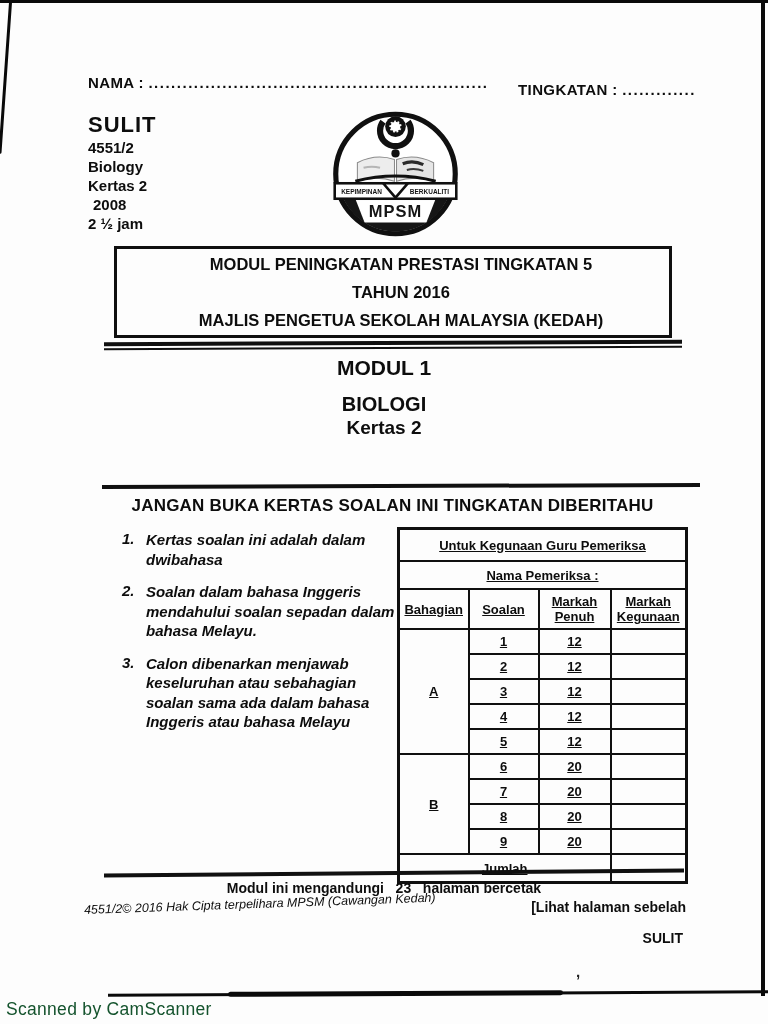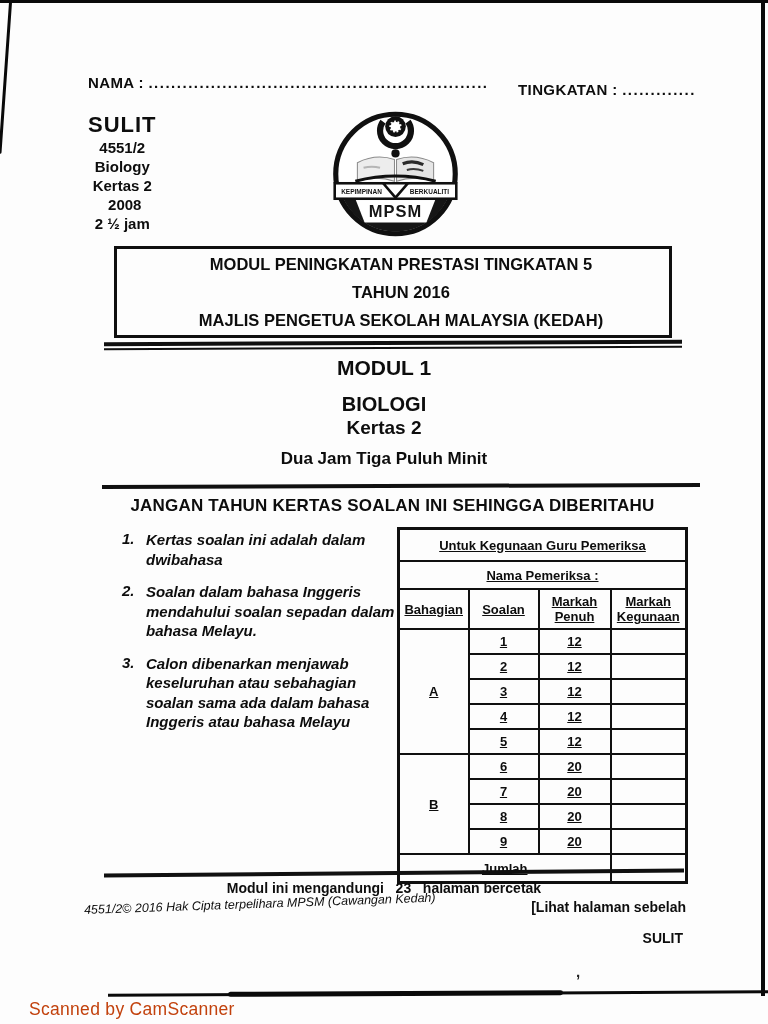--- a/index.html
+++ b/index.html
@@ -6,21 +6,21 @@
   #page{position:relative;width:768px;height:1024px;background:#fdfdfd;overflow:hidden;
         font-family:"Liberation Sans",sans-serif;color:#0d0d0d;}
   .abs{position:absolute;}
   
   .edge{background:#0a0a0a;}
   
   .fill-label{font-size:15px;font-weight:bold;letter-spacing:.4px;}
   .dots{font-size:15px;font-weight:bold;letter-spacing:1.5px;}
   
   .sulit-top{font-size:22px;font-weight:900;letter-spacing:1px;}
-  .info-line{font-size:15px;font-weight:bold;line-height:19px;text-align:center;}
+  .info-line{font-size:15px;font-weight:bold;line-height:19px;}
   .info-indent{margin-left:5px;}
   
   .title-box{border:3px solid #101010;display:flex;flex-direction:column;justify-content:center;
              align-items:center;gap:9px;text-align:center;}
   .title-line{font-size:16.5px;font-weight:800;margin-left:16px;}
   
   .center-line{left:0;width:768px;text-align:center;}
   .rule{background:#101010;}
   .warning{font-size:17px;font-weight:800;text-align:center;letter-spacing:.2px;}
   
@@ -35,21 +35,21 @@
   td.t-title{height:28px;font-size:13.5px;}
   td.t-nama{height:24px;text-align:left;padding-left:6px;}
   tr.t-head td{height:36px;line-height:15px;}
   tr.t-row td{height:21px;}
   td.t-total{height:24px;}
   td.sec{font-size:14px;}
   
   .pages-note{font-size:14px;font-weight:800;text-align:center;white-space:pre;}
   .copyright{font-size:12.5px;font-style:italic;transform:rotate(-2deg);transform-origin:left center;}
   .f-bold{font-size:14px;font-weight:800;}
-  .camscanner{font-size:17.5px;color:#c2410c;letter-spacing:.3px;margin-left:23px;}
+  .camscanner{font-size:17.5px;color:#14532d;letter-spacing:.3px;}
   .ink{font-size:15px;font-weight:bold;color:#222;}
 </style>
 </head>
 <body>
 
 <div id="page">
 
   <div class="abs edge" style="left:0;top:0;width:768px;height:3px;"></div>
   <div class="abs edge" style="left:4px;top:-6px;width:3px;height:160px;transform:rotate(4deg);border-radius:2px;"></div>
   <div class="abs edge" style="left:761px;top:0;width:4px;height:996px;"></div>
@@ -115,24 +115,23 @@
     <div class="title-line">TAHUN 2016</div>
     <div class="title-line">MAJLIS PENGETUA SEKOLAH MALAYSIA (KEDAH)</div>
   </div>
 
   <div class="abs rule" style="left:104px;top:341px;width:578px;height:4px;transform:rotate(-0.25deg);"></div>
   <div class="abs rule" style="left:104px;top:347px;width:578px;height:1.5px;transform:rotate(-0.25deg);"></div>
 
   <div class="abs center-line" style="top:356px;font-size:21px;font-weight:800;">MODUL 1</div>
   <div class="abs center-line" style="top:393px;font-size:20px;font-weight:800;">BIOLOGI</div>
   <div class="abs center-line" style="top:417px;font-size:19px;font-weight:700;">Kertas 2</div>
-  <div class="abs center-line" style="top:449px;font-size:17px;font-weight:800;">Dua Jam Tiga Puluh Minit</div>
 
   <div class="abs rule" style="left:102px;top:484px;width:598px;height:4px;transform:rotate(-0.2deg);"></div>
-  <div class="abs warning" style="left:105px;top:496px;width:575px;">JANGAN TAHUN KERTAS SOALAN INI SEHINGGA DIBERITAHU</div>
+  <div class="abs warning" style="left:105px;top:496px;width:575px;">JANGAN BUKA KERTAS SOALAN INI TINGKATAN DIBERITAHU</div>
 
   <div class="abs" style="left:122px;top:530px;width:276px;">
     <div class="instr-item">
       <span class="instr-num">1.</span>
       <span class="instr-text">Kertas soalan ini adalah dalam dwibahasa</span>
     </div>
     <div class="instr-item">
       <span class="instr-num">2.</span>
       <span class="instr-text">Soalan dalam bahasa Inggeris mendahului soalan sepadan dalam bahasa Melayu.</span>
     </div>

